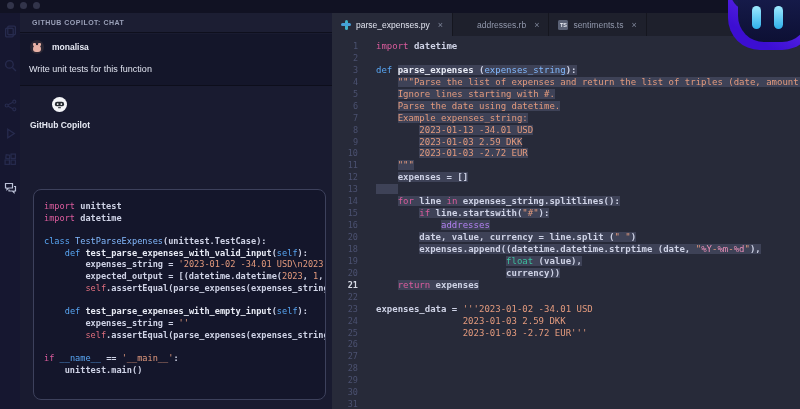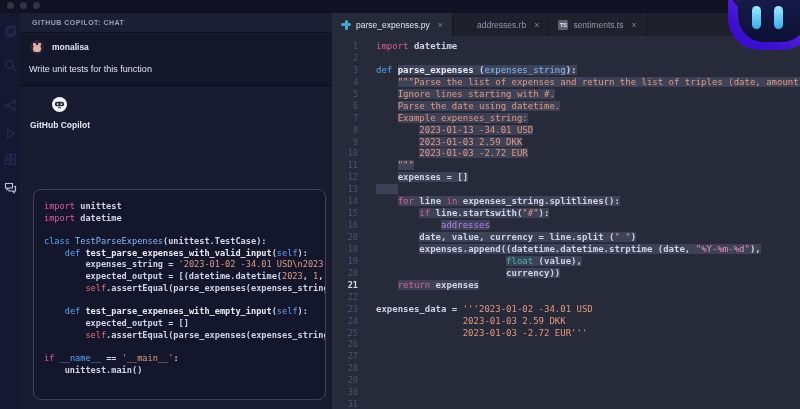--- a/index.html
+++ b/index.html
@@ -174,21 +174,21 @@
           <div class="cl"><span class="tok-k">import</span><span class="tok-w"> unittest</span></div>
           <div class="cl"><span class="tok-k">import</span><span class="tok-w"> datetime</span></div>
           <div class="cl"></div>
           <div class="cl"><span class="tok-d">class </span><span class="tok-v">TestParseExpenses</span><span class="tok-w">(unittest.TestCase):</span></div>
           <div class="cl"><span class="tok-w">    </span><span class="tok-d">def </span><span class="tok-f">test_parse_expenses_with_valid_input</span><span class="tok-w">(</span><span class="tok-d">self</span><span class="tok-w">):</span></div>
           <div class="cl"><span class="tok-w">        expenses_string = </span><span class="tok-s">'2023-01-02 -34.01 USD\n2023-01-03 2.59 DKK'</span></div>
           <div class="cl"><span class="tok-w">        expected_output = [(datetime.datetime(</span><span class="tok-s">2023</span><span class="tok-w">, </span><span class="tok-s">1</span><span class="tok-w">, </span></div>
           <div class="cl"><span class="tok-w">        </span><span class="tok-r">self</span><span class="tok-w">.assertEqual(parse_expenses(expenses_string), expected_output)</span></div>
           <div class="cl"></div>
           <div class="cl"><span class="tok-w">    </span><span class="tok-d">def </span><span class="tok-f">test_parse_expenses_with_empty_input</span><span class="tok-w">(</span><span class="tok-d">self</span><span class="tok-w">):</span></div>
-          <div class="cl"><span class="tok-w">        expected_output = []</span></div>
+          <div class="cl"><span class="tok-w">        expenses_string = </span><span class="tok-s">''</span></div>
           <div class="cl"><span class="tok-w">        </span><span class="tok-r">self</span><span class="tok-w">.assertEqual(parse_expenses(expenses_string), expected_output)</span></div>
           <div class="cl"></div>
           <div class="cl"><span class="tok-k">if</span><span class="tok-w"> </span><span class="tok-d">__name__</span><span class="tok-w"> == </span><span class="tok-s">'__main__'</span><span class="tok-w">:</span></div>
           <div class="cl"><span class="tok-w">    unittest.main()</span></div>
         </div>
     </div>
 
     <div class="explain">The code assumes that the datetime module is imported. The test cases cover different scenarios such as valid input, empty input, input with comments, invalid date format, and invalid value format.</div>
   </div>
 </div>

